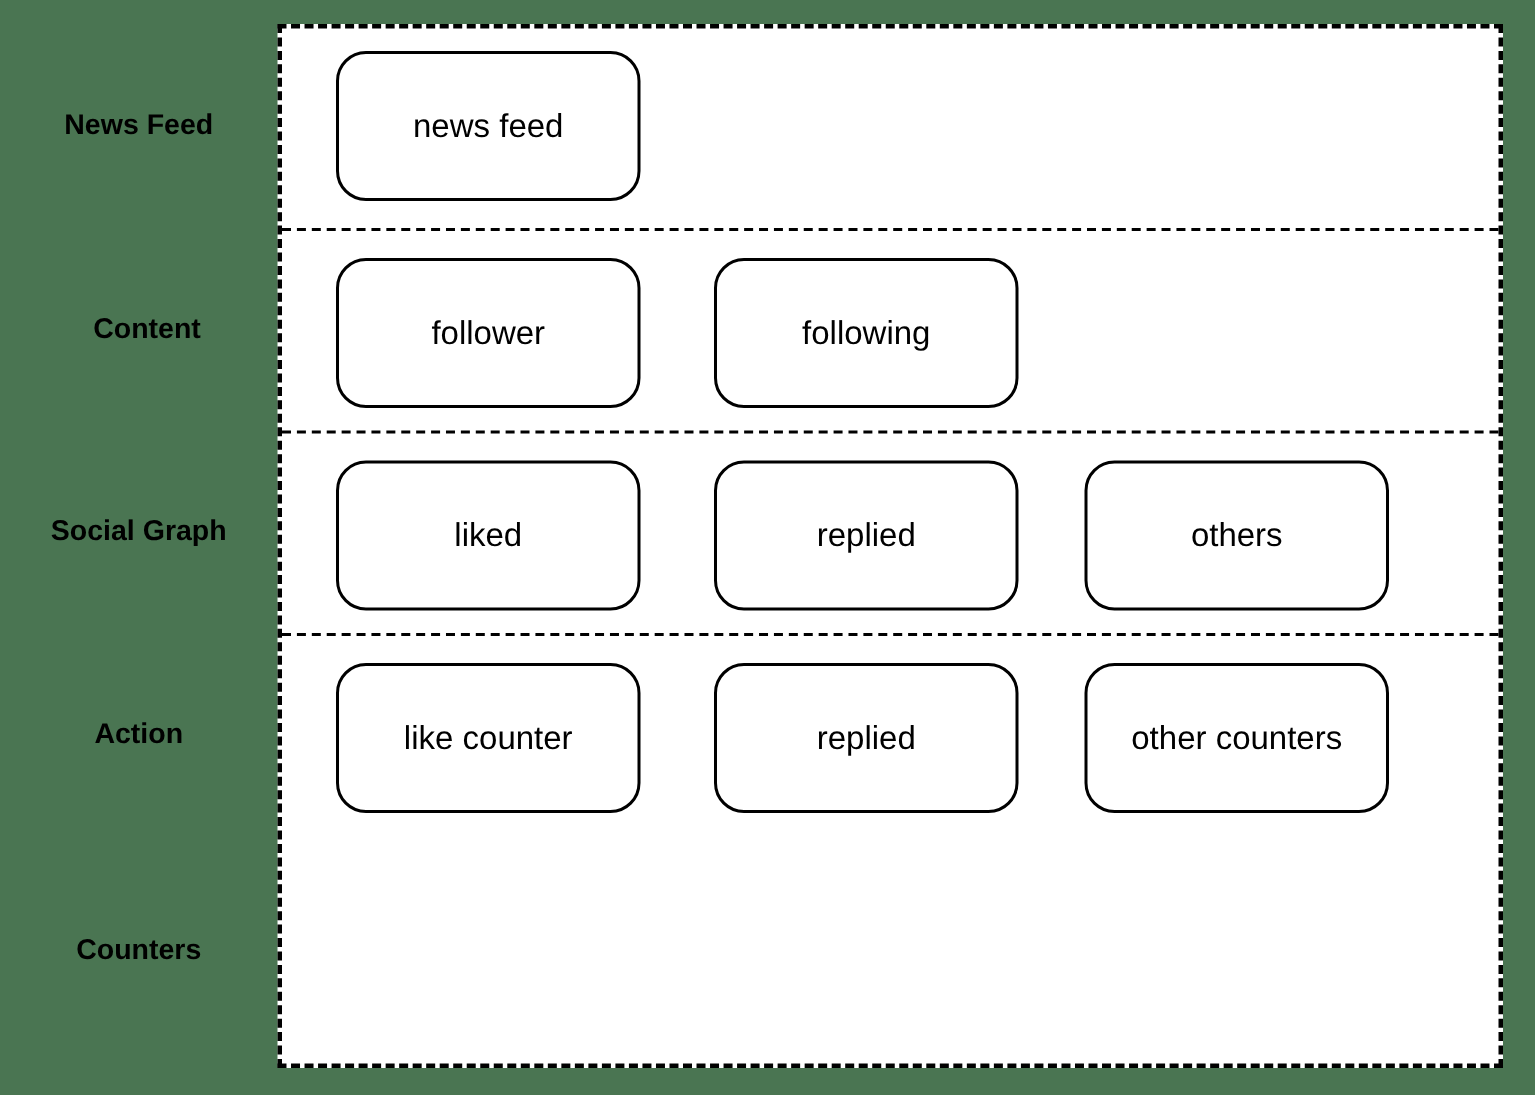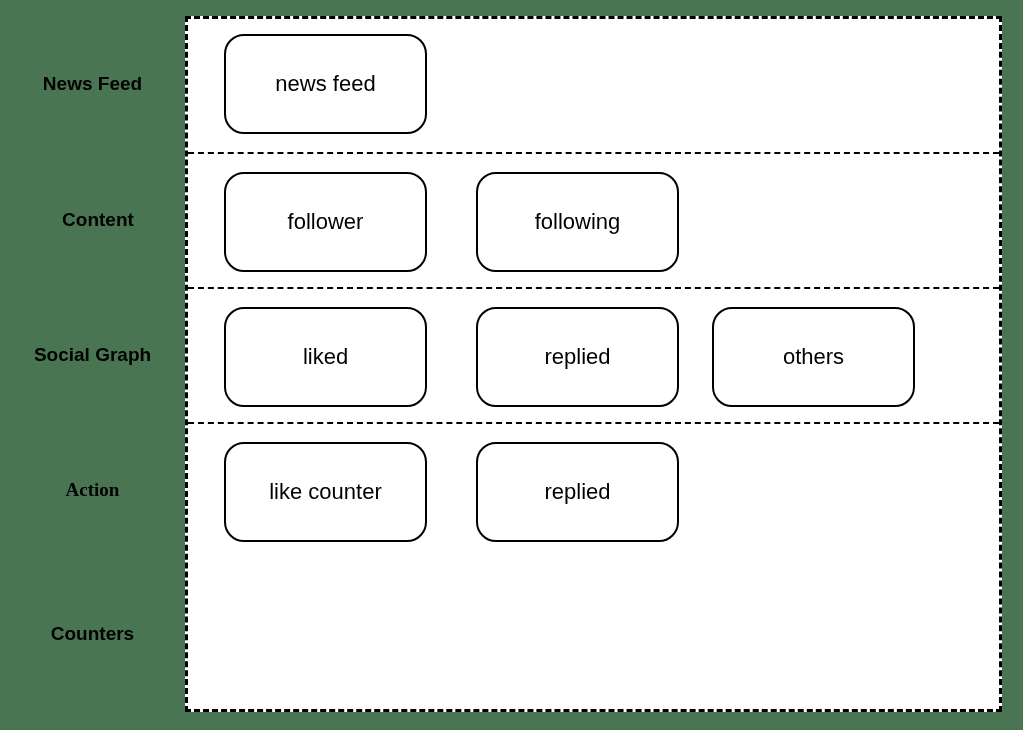--- a/index.html
+++ b/index.html
@@ -28,21 +28,21 @@
   }
   .label-cell {
     display: flex;
     align-items: center;
     justify-content: center;
     box-sizing: border-box;
   }
   .label-cell:nth-child(1) { height: 136px; }
   .label-cell:nth-child(2) { height: 135px; margin-left: 11px; }
   .label-cell:nth-child(3) { height: 135px; }
-  .label-cell:nth-child(4) { height: 135px; font-family: Liberation Serif, serif; }
+  .label-cell:nth-child(4) { height: 135px; }
   .label-cell:nth-child(5) { height: 154px; }
   .label-text {
     font-size: 19px;
     font-weight: bold;
     white-space: nowrap;
   }
 
   
   .panel {
     position: absolute;
@@ -83,21 +83,21 @@
     align-items: center;
     justify-content: center;
     font-size: 22px;
     white-space: nowrap;
     top: 18px;
   }
   .row:nth-child(1) .node { top: 15px; }
   .row:nth-child(5) .node { top: 20px; border-radius: 31px; }
   .c1 { left: 36px; }
   .c2 { left: 288px; }
-  .c3 { left: 524px; }
+  .c3 { left: 535px; }
 </style>
 </head>
 <body style="background: rgb(74, 117, 82);">
 
 <div class="labels">
   <div class="label-cell">
     <span class="label-text">News Feed</span>
   </div>
   <div class="label-cell">
     <span class="label-text">Content</span>
@@ -122,14 +122,15 @@
     <div class="node c2">following</div>
   </div>
   <div class="row">
     <div class="node c1">liked</div>
     <div class="node c2">replied</div>
     <div class="node c3">others</div>
   </div>
   <div class="row">
     <div class="node c1">like counter</div>
     <div class="node c2">replied</div>
+    <div class="node c3">other counters</div>
   </div>
 </div>
 
 </body></html>

